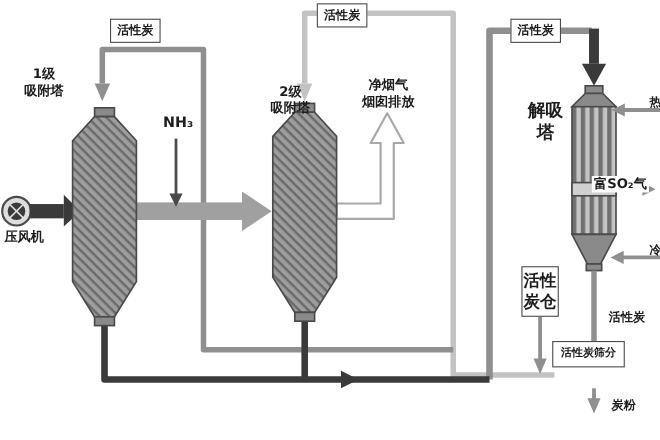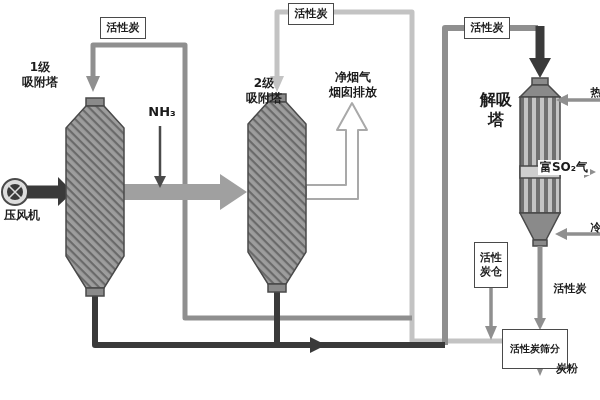--- a/index.html
+++ b/index.html
@@ -171,22 +171,22 @@
   <div class="lbl" style="left:474px;top:90px;width:44px;font-size:16px;">解吸塔</div>
 
   <div class="lbl" style="left:0px;top:208px;width:44px;font-size:12px;">压风机</div>
 
   <div class="lbl" style="left:538px;top:160px;width:52px;font-size:12px;background:#fff;">富SO₂气</div>
 
   <div class="lbl" style="left:589px;top:86px;width:14px;font-size:11px;">热</div>
 
   <div class="lbl" style="left:589px;top:221px;width:14px;font-size:11px;">冷</div>
 
-  <div class="lbl lbox" style="left:474px;top:242px;width:34px;height:46px;font-size:11px;">活性
+  <div class="lbl lbox" style="left:474px;top:242px;width:34px;height:46px;font-size:15px;">活性
 炭仓</div>
 
   <div class="lbl" style="left:549px;top:282px;width:42px;font-size:11px;">活性炭</div>
 
-  <div class="lbl lbox" style="left:502px;top:329px;width:66px;height:40px;font-size:10px;">活性炭筛分</div>
+  <div class="lbl lbox" style="left:502px;top:310px;width:66px;height:24px;font-size:10px;">活性炭筛分</div>
 
   <div class="lbl" style="left:548px;top:362px;width:30px;font-size:11px;text-align:right;">炭粉</div>
 
 </div>
 
 </body></html>

